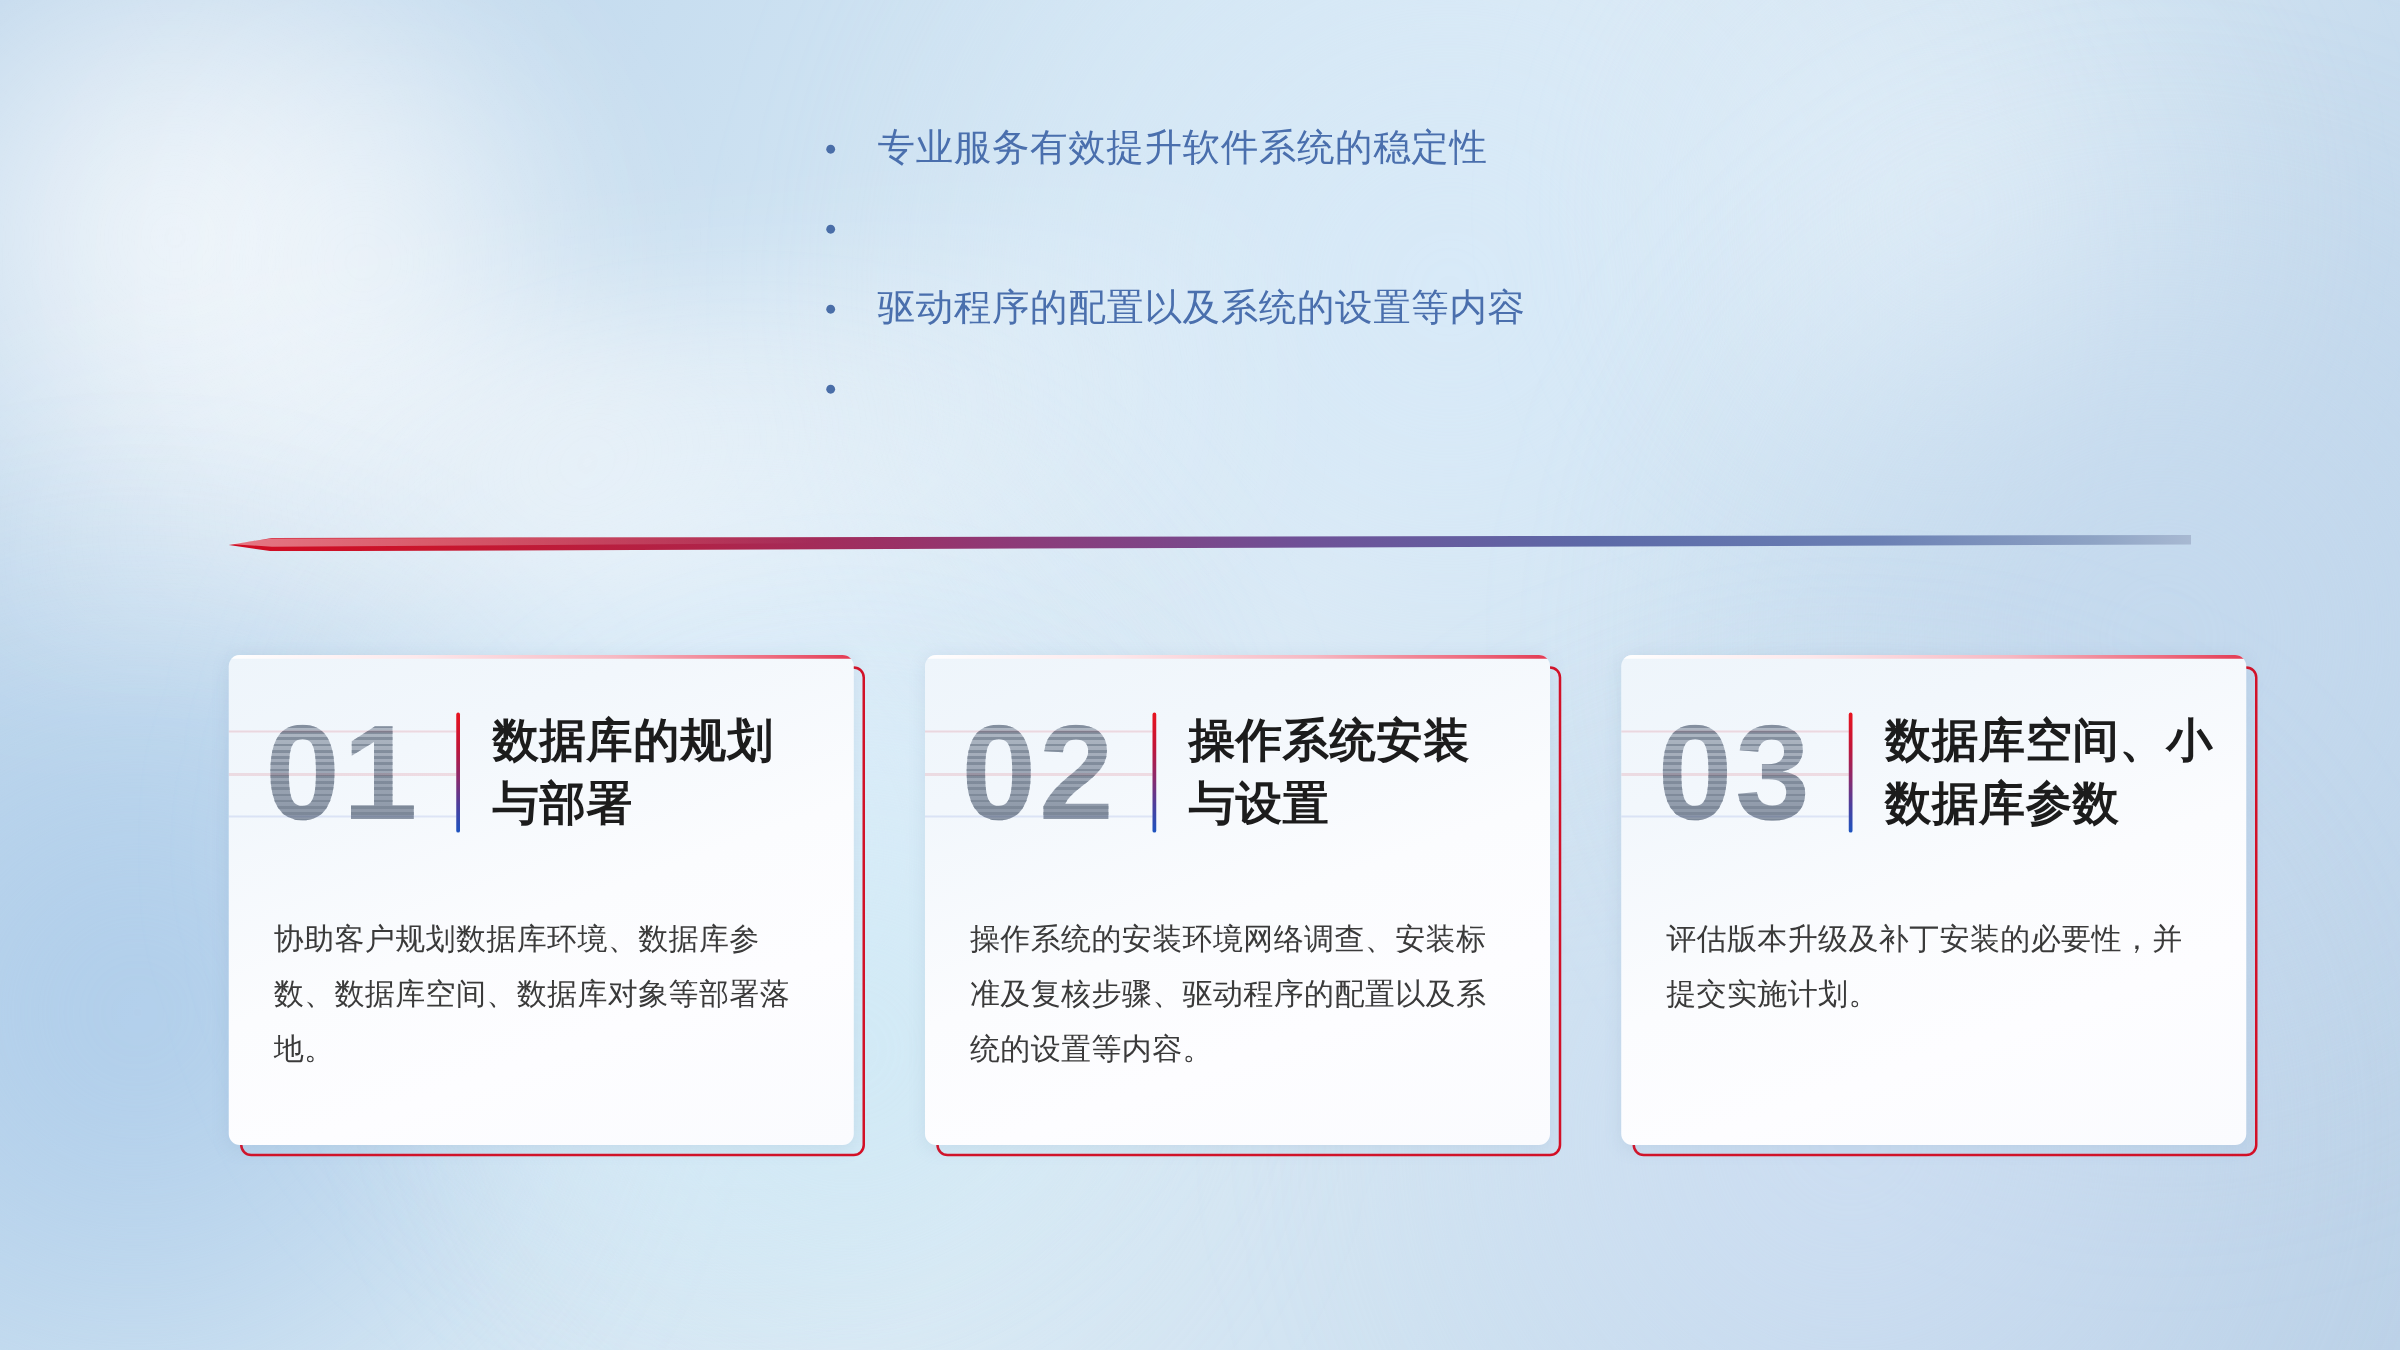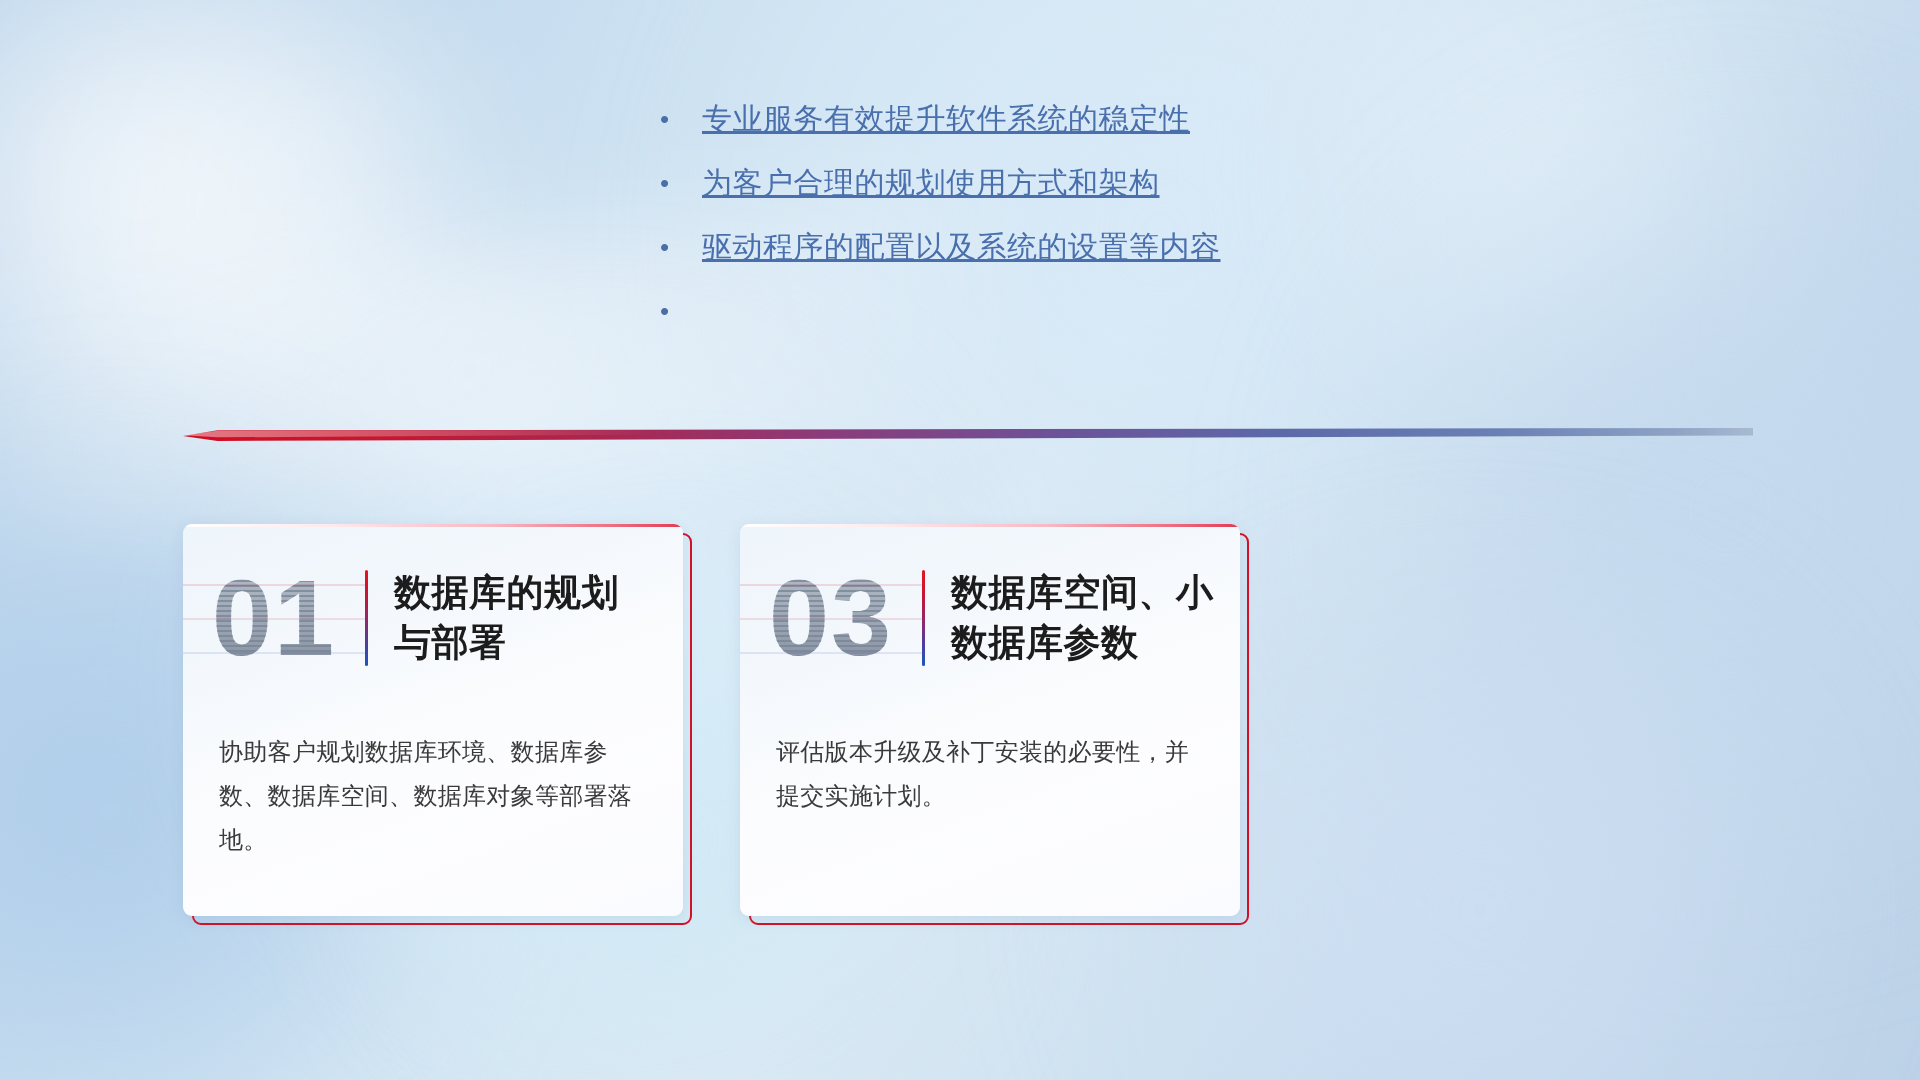--- a/index.html
+++ b/index.html
@@ -54,21 +54,20 @@
     width:18px;flex:0 0 18px;
     color:#4a6ea8;font-size:26px;line-height:34px;
     text-align:left;
   }
   .bullet-text{
     font-size:30px;line-height:34px;
     color:#4a6fad;
     letter-spacing:.5px;
     white-space:nowrap;
     margin-left:24px;
-    text-decoration:underline;
   }
 
   
   #divider{
     position:absolute;left:183px;top:428px;width:1570px;height:13px;
   }
   .div-main{
     position:absolute;left:0;top:0;width:100%;height:100%;
     background:linear-gradient(90deg,
       #d00b21 0%,#c9152c 10%,#b02348 24%,#8d3a78 40%,
@@ -169,21 +168,20 @@
 
 <div id="bullets">
 
   <div class="bullet">
     <span class="bullet-dot">•</span>
     <span class="bullet-text">专业服务有效提升软件系统的稳定性</span>
   </div>
 
   <div class="bullet">
     <span class="bullet-dot">•</span>
-    <span class="bullet-text">为客户合理的规划使用方式和架构</span>
   </div>
 
   <div class="bullet">
     <span class="bullet-dot">•</span>
     <span class="bullet-text">驱动程序的配置以及系统的设置等内容</span>
   </div>
 
   <div class="bullet">
     <span class="bullet-dot">•</span>
   </div>
@@ -209,20 +207,38 @@
         <div class="card-sep"></div>
         <div class="card-title">
           <div>数据库的规划</div>
           <div>与部署</div>
         </div>
       </div>
       <div class="card-body">协助客户规划数据库环境、数据库参数、数据库空间、数据库对象等部署落地。</div>
     </div>
   </div>
 
+  <div class="card-wrap">
+    <div class="card-frame"></div>
+    <div class="card">
+      <div class="card-topline"></div>
+      <div class="card-head">
+        <div class="num-box">
+          <span class="num-glyph">02</span>
+          <span class="num-tint"></span>
+        </div>
+        <div class="card-sep"></div>
+        <div class="card-title">
+          <div>操作系统安装</div>
+          <div>与设置</div>
+        </div>
+      </div>
+      <div class="card-body">操作系统的安装环境网络调查、安装标准及复核步骤、驱动程序的配置以及系统的设置等内容。</div>
+    </div>
+  </div>
 
   <div class="card-wrap">
     <div class="card-frame"></div>
     <div class="card">
       <div class="card-topline"></div>
       <div class="card-head">
         <div class="num-box">
           <span class="num-glyph">03</span>
           <span class="num-tint"></span>
         </div>

